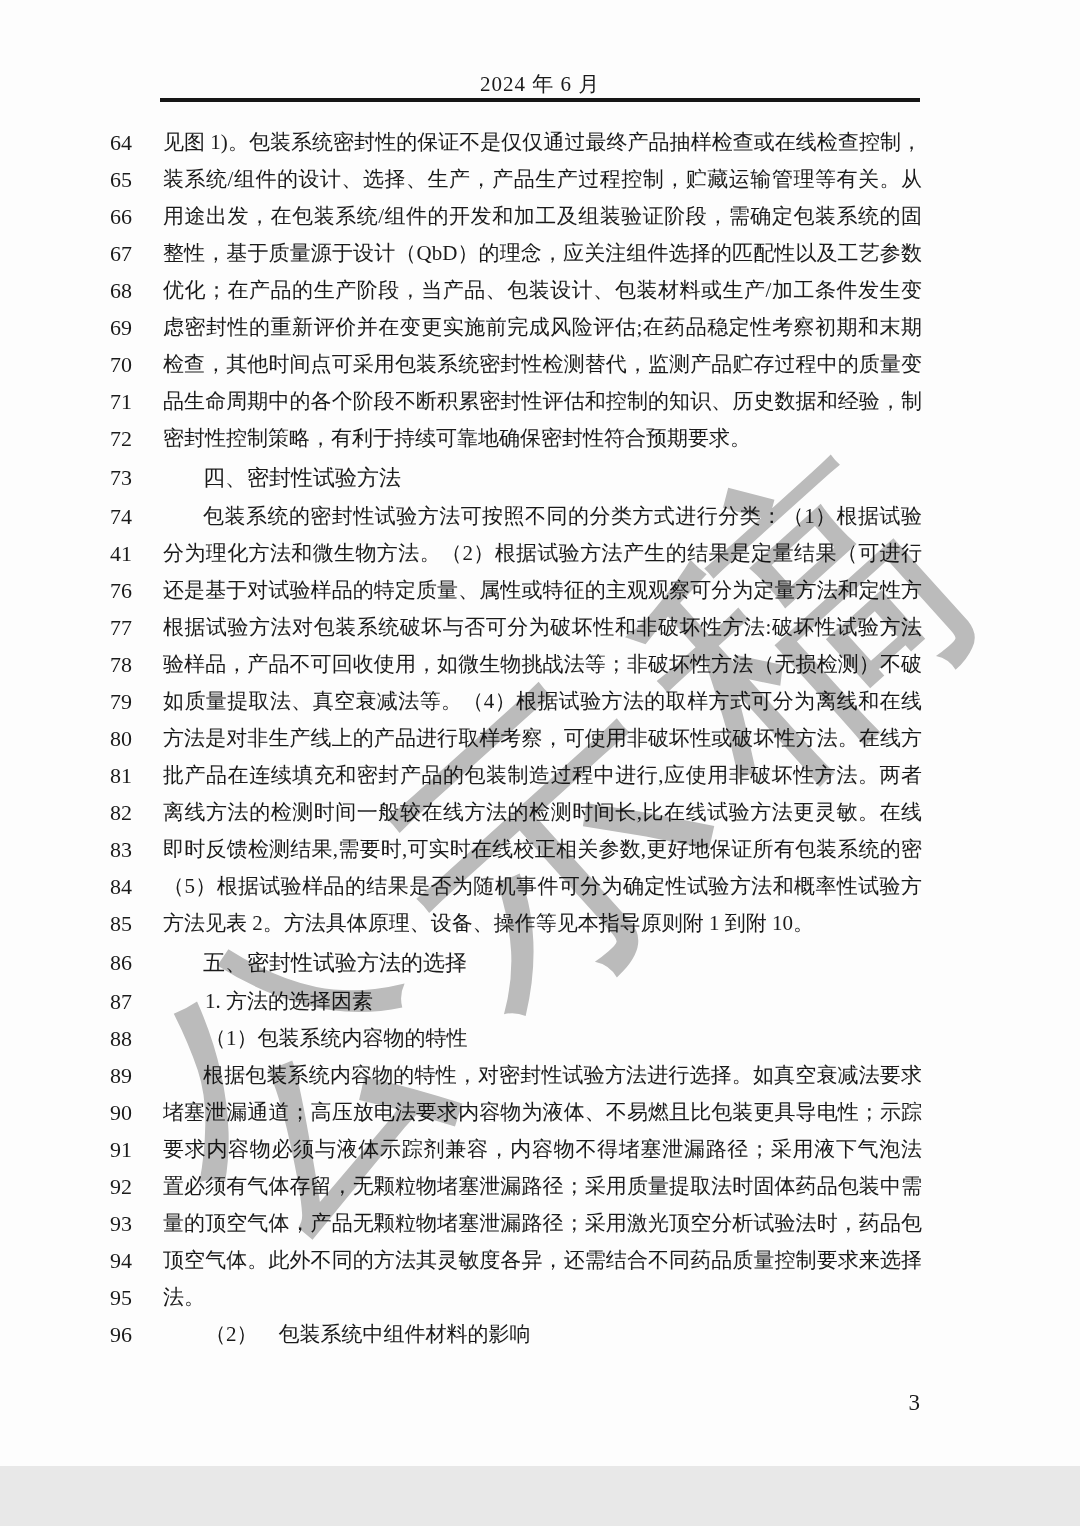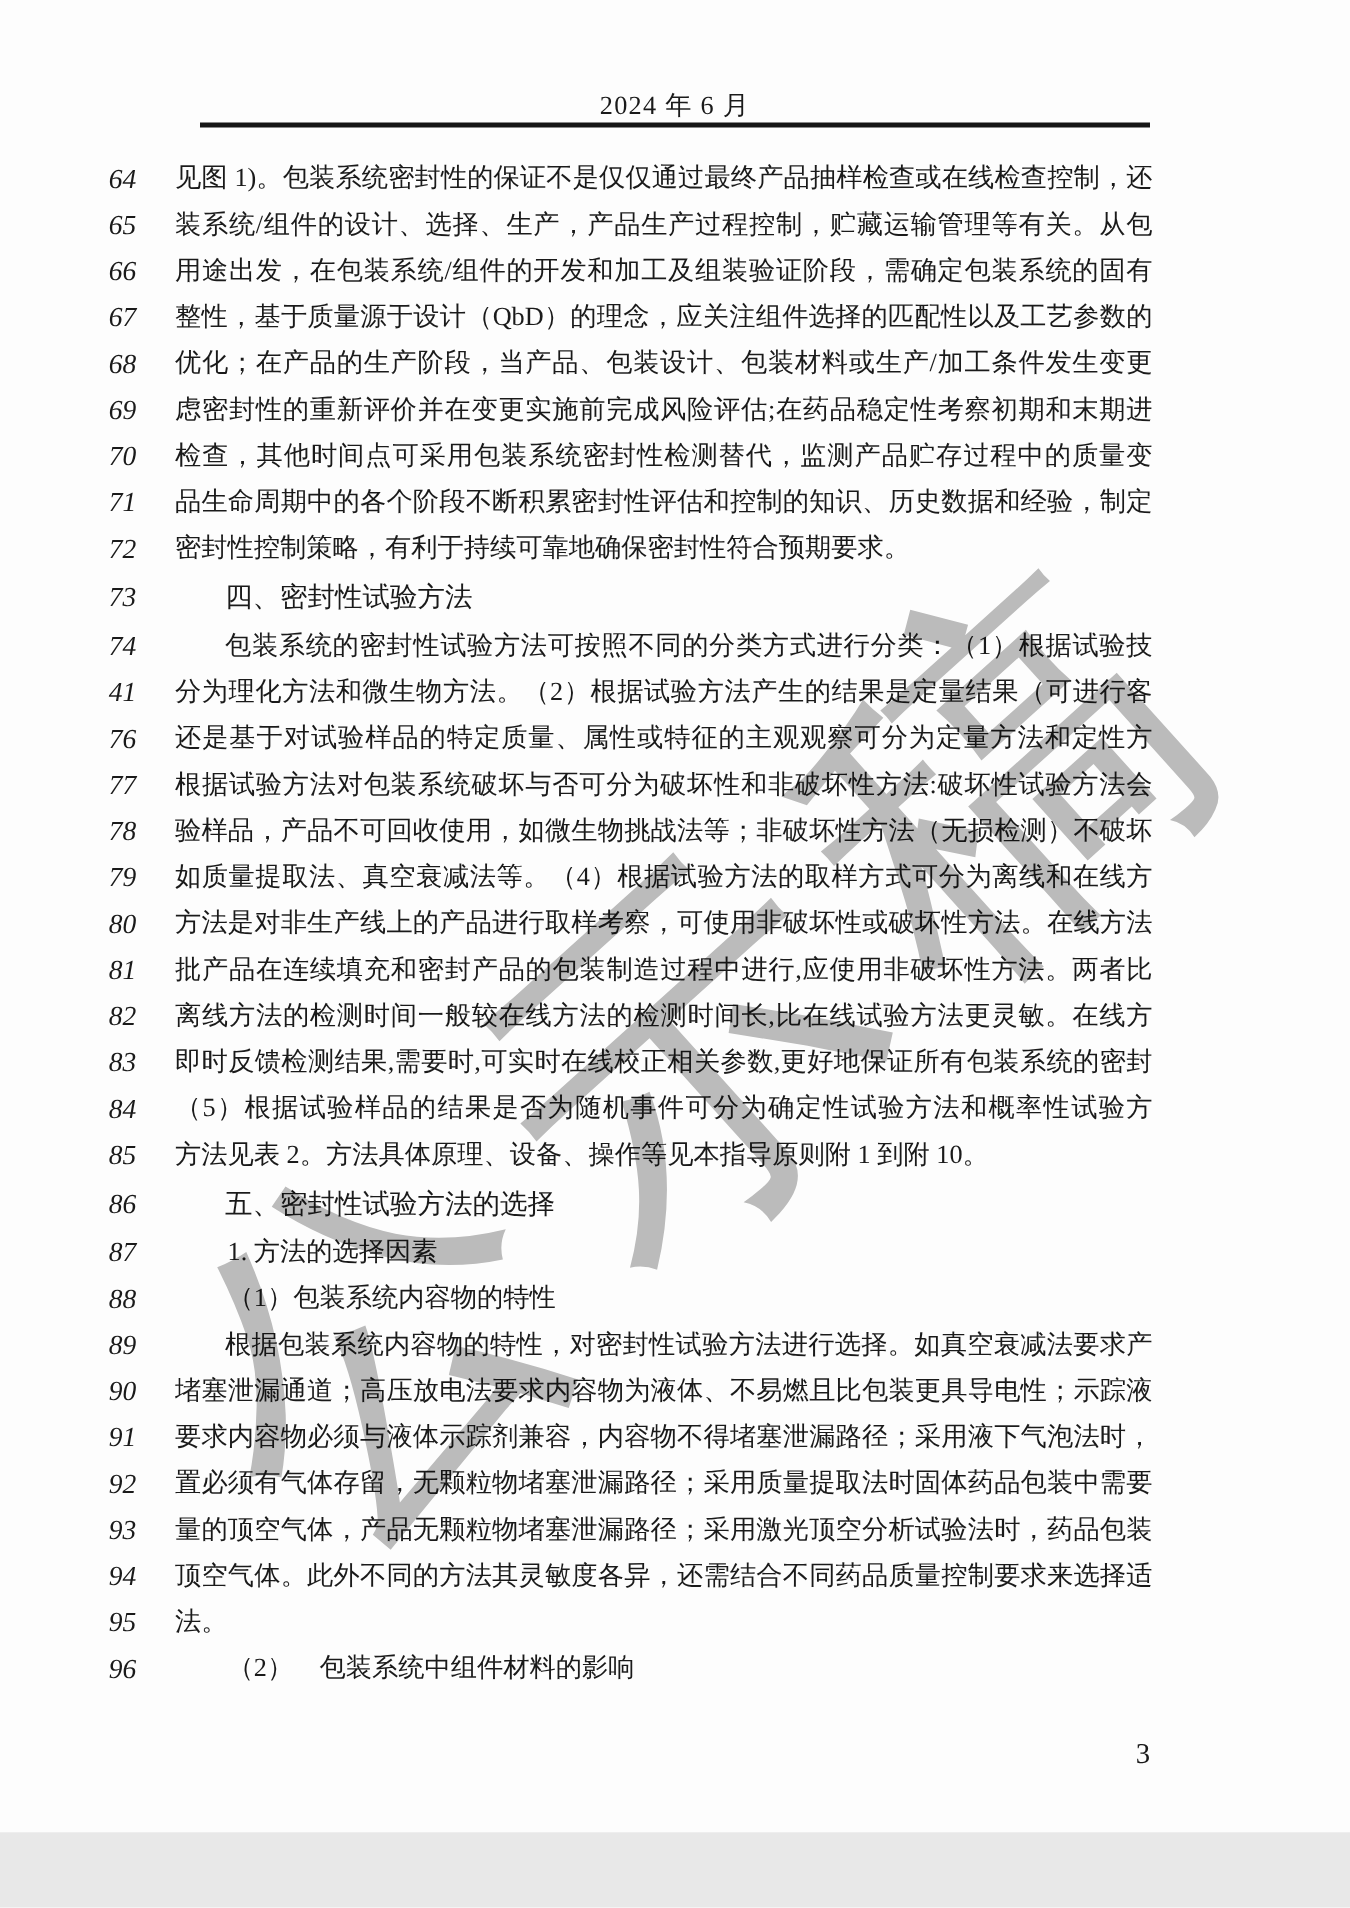--- a/index.html
+++ b/index.html
@@ -16,22 +16,22 @@
     position:absolute; top:70px; left:160px; width:760px;
     text-align:center; font-size:21px; letter-spacing:1px;
   }
   .header-rule {
     position:absolute; top:98px; left:160px; width:760px; height:4px;
     background:#161616;
   }
   .content { position:absolute; top:124px; left:0; width:1080px; }
   .line { display:flex; height:37px; line-height:37px; font-size:21px; }
   .lineno {
-    flex:0 0 53px; margin-left:87px;
-    font-size:22px; text-align:left;font-style:italic;
+    flex:0 0 53px; margin-left:110px;
+    font-size:22px; text-align:left;
   }
   .linetext { flex:1; margin-right:158px; overflow:hidden; }
   .just .linetext { text-align:justify; text-align-last:justify; }
   .para .linetext { padding-left:40px; }
   .sub .linetext  { padding-left:42px; }
   .heading { height:41px; line-height:41px; }
   .heading .linetext {
     padding-left:40px; font-weight:normal;
     font-family:"Liberation Sans","DejaVu Sans",sans-serif;
     font-size:22px;

